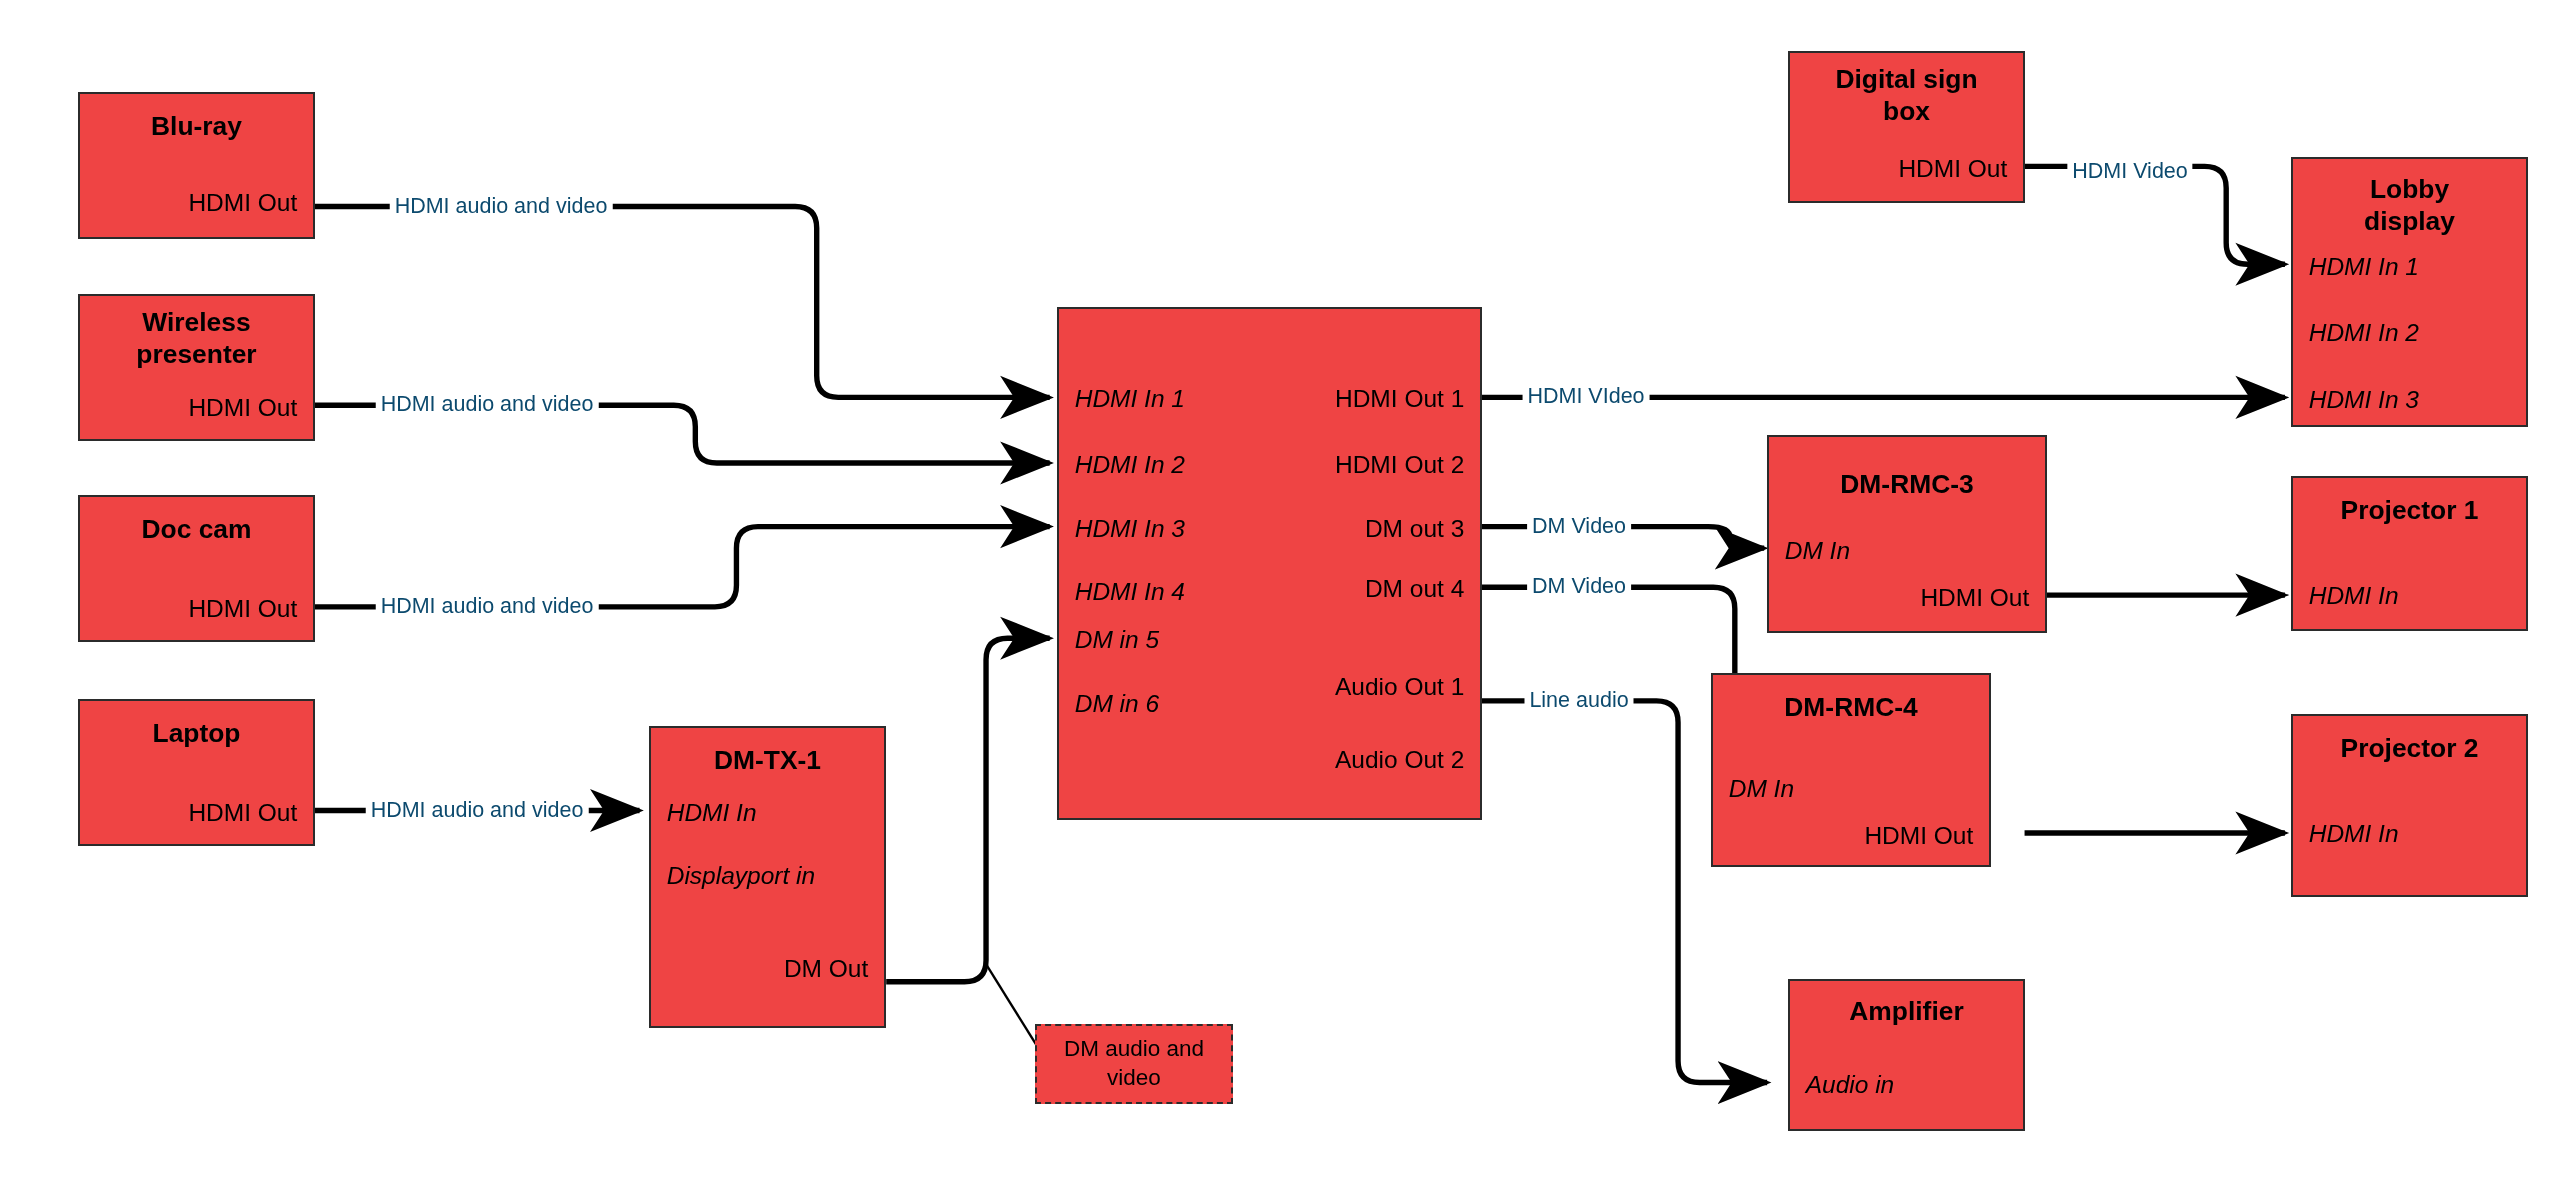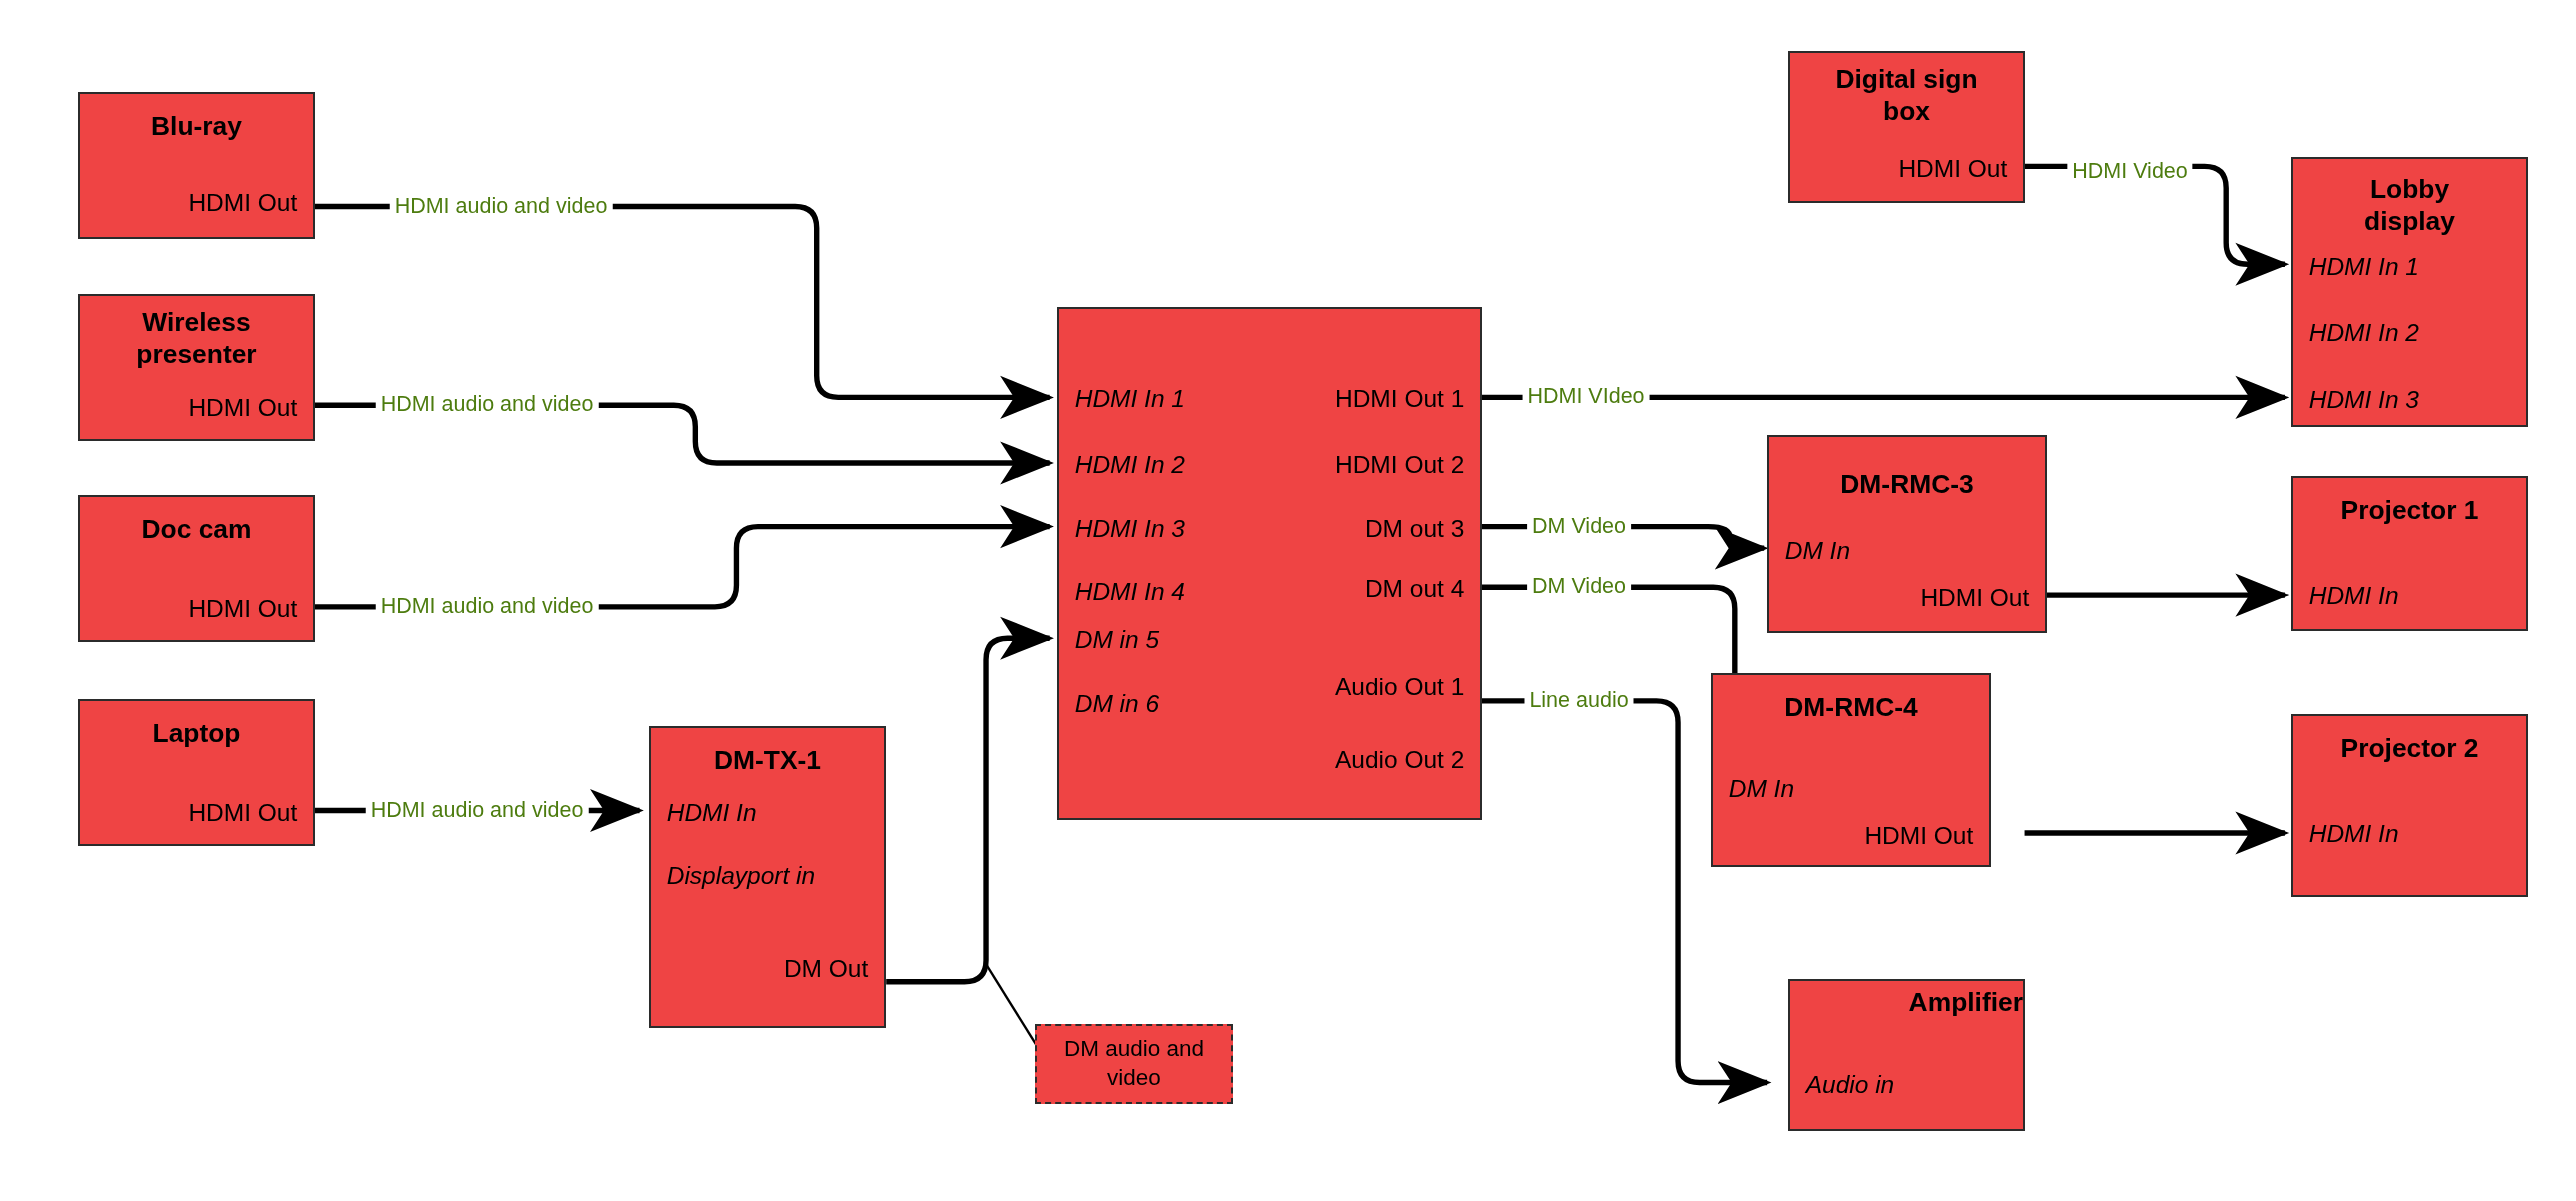--- a/index.html
+++ b/index.html
@@ -15,21 +15,21 @@
 
   .n-title{
     position:absolute;left:0;right:0;text-align:center;
     font-weight:bold;font-size:26.4px;line-height:32px;color:#000;
   }
   .port{position:absolute;font-size:24.5px;line-height:29px;color:#000;white-space:nowrap;}
   .port.left{left:15.7px;text-align:left;font-style:italic;}
   .port.right{right:15.7px;text-align:right;}
 
   .edge-label{
-    position:absolute;font-size:21.5px;line-height:25.5px;color:#4d7c0f;
+    position:absolute;font-size:21.5px;line-height:25.5px;color:#0c4a6e;
     background:#ffffff;padding:0 4.9px;white-space:nowrap;transform:translate(-50%,-50%);
   }
 </style>
 </head>
 <body>
 
 <svg id="canvas" viewBox="0 0 2631 1227" aria-hidden="true">
   <defs>
     <marker id="arw" markerWidth="11" markerHeight="11" refX="9.2" refY="4.4" orient="auto" markerUnits="strokeWidth">
       <path d="M0,0.4 L10,4.4 L0,8.4 L2.6,4.4 Z" fill="#000000"></path>
@@ -150,21 +150,21 @@
   <div class="n-title" style="top:15.7px;">Projector 1</div>
   <div class="port left" style="top:103px;">HDMI In</div>
 </div>
 
 <div class="node" style="left:2291px;top:714px;width:237px;height:183px;">
   <div class="n-title" style="top:15.7px;">Projector 2</div>
   <div class="port left" style="top:103px;">HDMI In</div>
 </div>
 
 <div class="node" style="left:1788px;top:979px;width:237px;height:152px;">
-  <div class="n-title" style="top:5px;text-align:right;">Amplifier</div>
+  <div class="n-title" style="top:14px;">Amplifier</div>
   <div class="port left" style="top:89px;">Audio in</div>
 </div>
 
 <div class="node dashed" style="left:1035px;top:1024px;width:198px;height:80px;">
   <div style="position:absolute;left:3.9px;right:3.9px;top:7.8px;text-align:center;font-size:22.5px;line-height:29px;">DM audio and</div>
   <div style="position:absolute;left:3.9px;right:3.9px;top:37px;text-align:center;font-size:22.5px;line-height:29px;">video</div>
 </div>
 
 
 </body></html>

